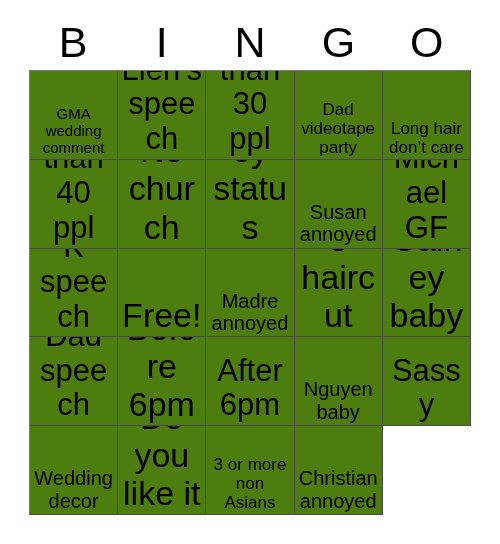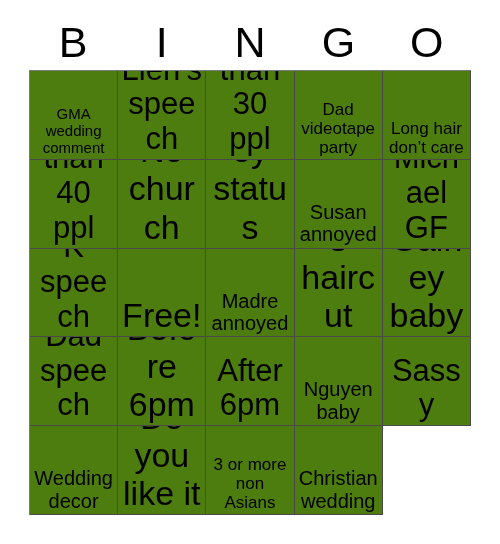--- a/index.html
+++ b/index.html
@@ -172,17 +172,17 @@
       <div class="cell">
         <span class="cell-text fs-md">Wedding decor</span>
       </div>
       <div class="cell">
         <span class="cell-text fs-xl">Do you like it</span>
       </div>
       <div class="cell">
         <span class="cell-text fs-sm">3 or more non Asians</span>
       </div>
       <div class="cell">
-        <span class="cell-text fs-md">Christian wedding</span>
+        <span class="cell-text fs-md">Christian annoyed</span>
       </div>
     </div>
 
 </div>
 
 </body></html>

